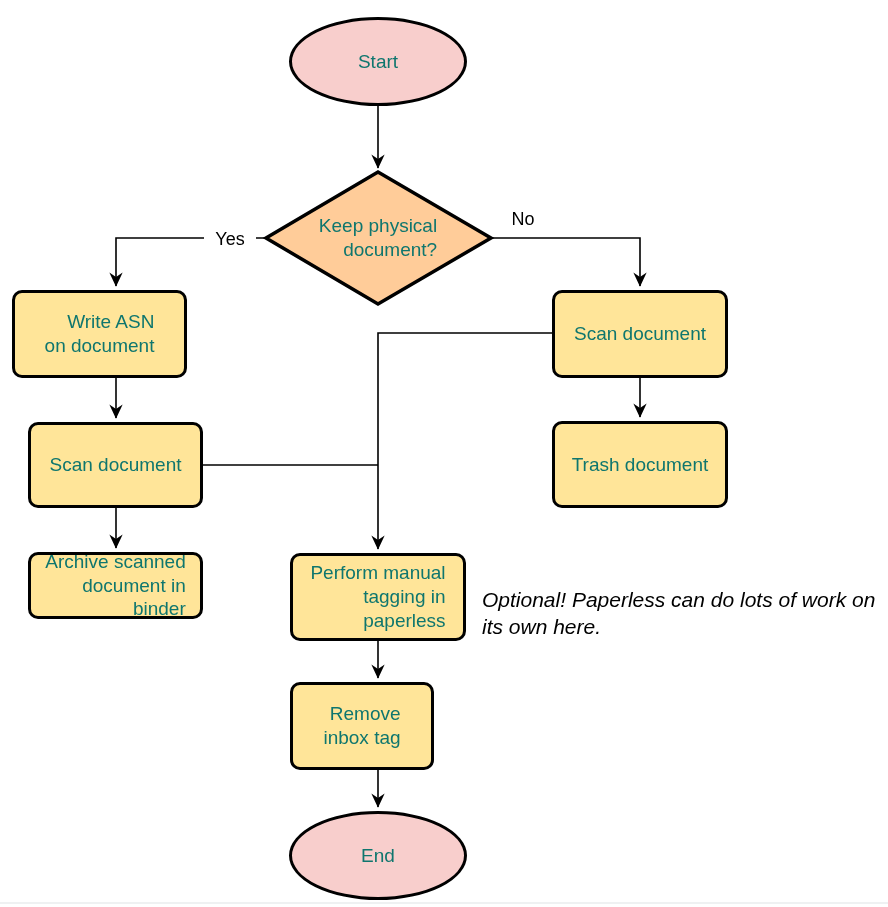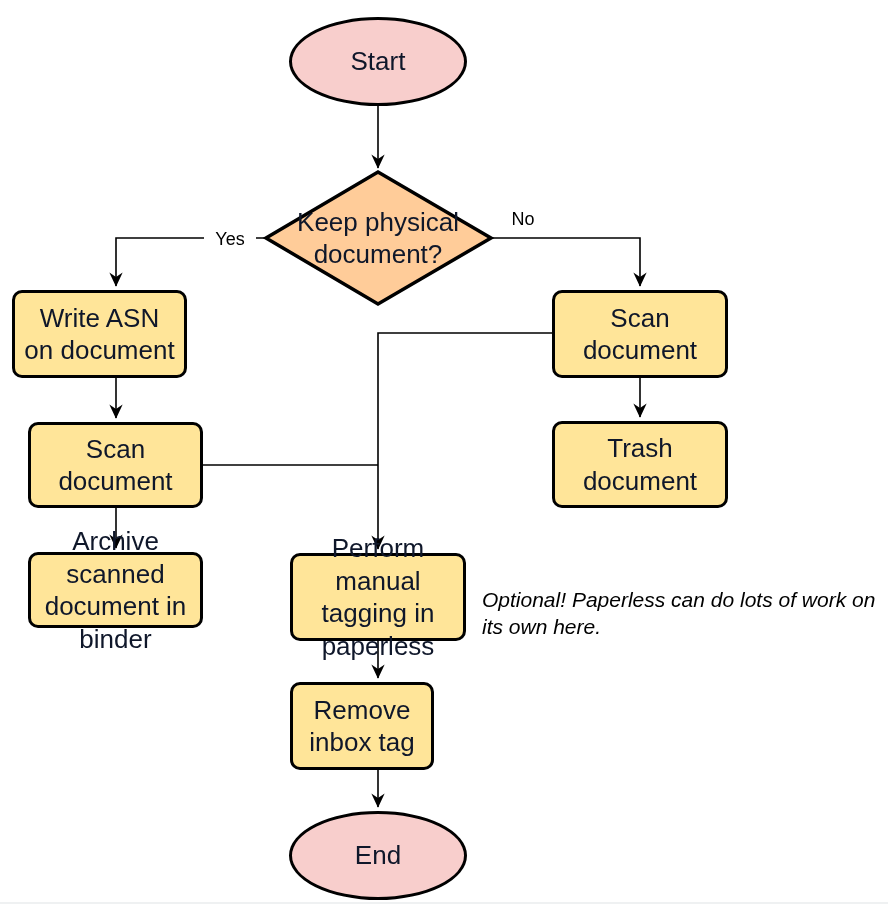--- a/index.html
+++ b/index.html
@@ -25,25 +25,25 @@
     stroke: #000000;
     stroke-width: 1.6;
     fill: none;
   }
   .node {
     position: absolute;
     box-sizing: border-box;
     display: flex;
     align-items: center;
     justify-content: center;
-    text-align: center;
+    text-align: right;
     white-space: pre-line;
-    font-size: 26px;
+    font-size: 19px;
     line-height: 1.25;
-    color: #0f172a;
+    color: #0f766e;
   }
   .process {
     background: #FFE599;
     border: 3px solid #000000;
     border-radius: 10px;
   }
   .terminator {
     background: #F8CECC;
     border: 3px solid #000000;
     border-radius: 50%;
@@ -77,21 +77,21 @@
     width: 888px;
     height: 2px;
     background: #eff1f2;
   }
 
   
   .n-start      { left: 289px; top: 17px;  width: 178px; height: 89px; }
   .n-decision   { left: 262px; top: 170px; width: 232px; height: 136px; }
   .n-write-asn  { left: 12px;  top: 290px; width: 175px; height: 88px; }
   .n-scan-left  { left: 28px;  top: 422px; width: 175px; height: 86px; }
-  .n-archive    { left: 28px;  top: 552px; width: 175px; height: 76px; }
+  .n-archive    { left: 28px;  top: 552px; width: 175px; height: 67px; }
   .n-scan-right { left: 552px; top: 290px; width: 176px; height: 88px; }
   .n-trash      { left: 552px; top: 421px; width: 176px; height: 87px; }
   .n-perform    { left: 290px; top: 553px; width: 176px; height: 88px; }
   .n-remove     { left: 290px; top: 682px; width: 144px; height: 88px; }
   .n-end        { left: 289px; top: 811px; width: 178px; height: 89px; }
 
   .l-yes { left: 204px; top: 209px; width: 48px; margin-top: 20px; }
   .l-no  { left: 497px; top: 209px; width: 48px; }
 </style>
 </head>

